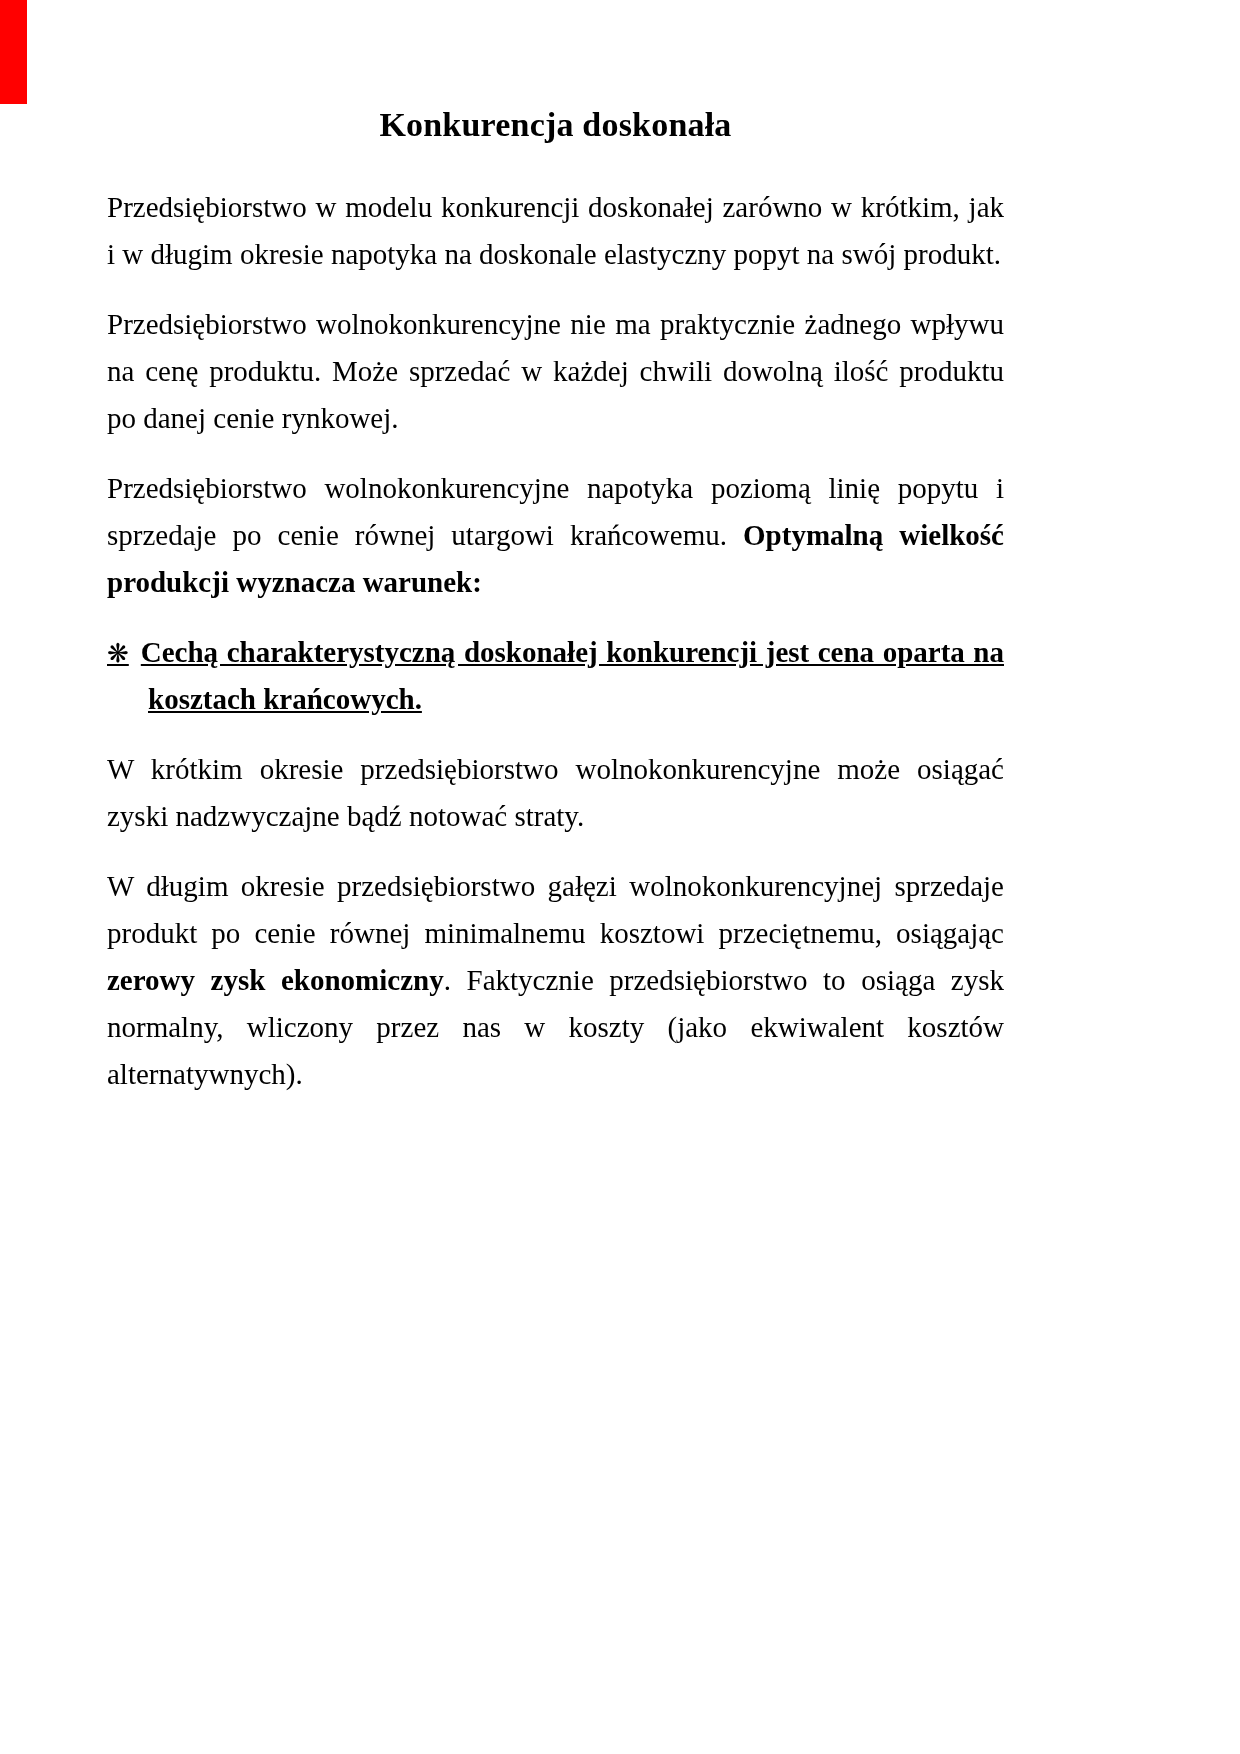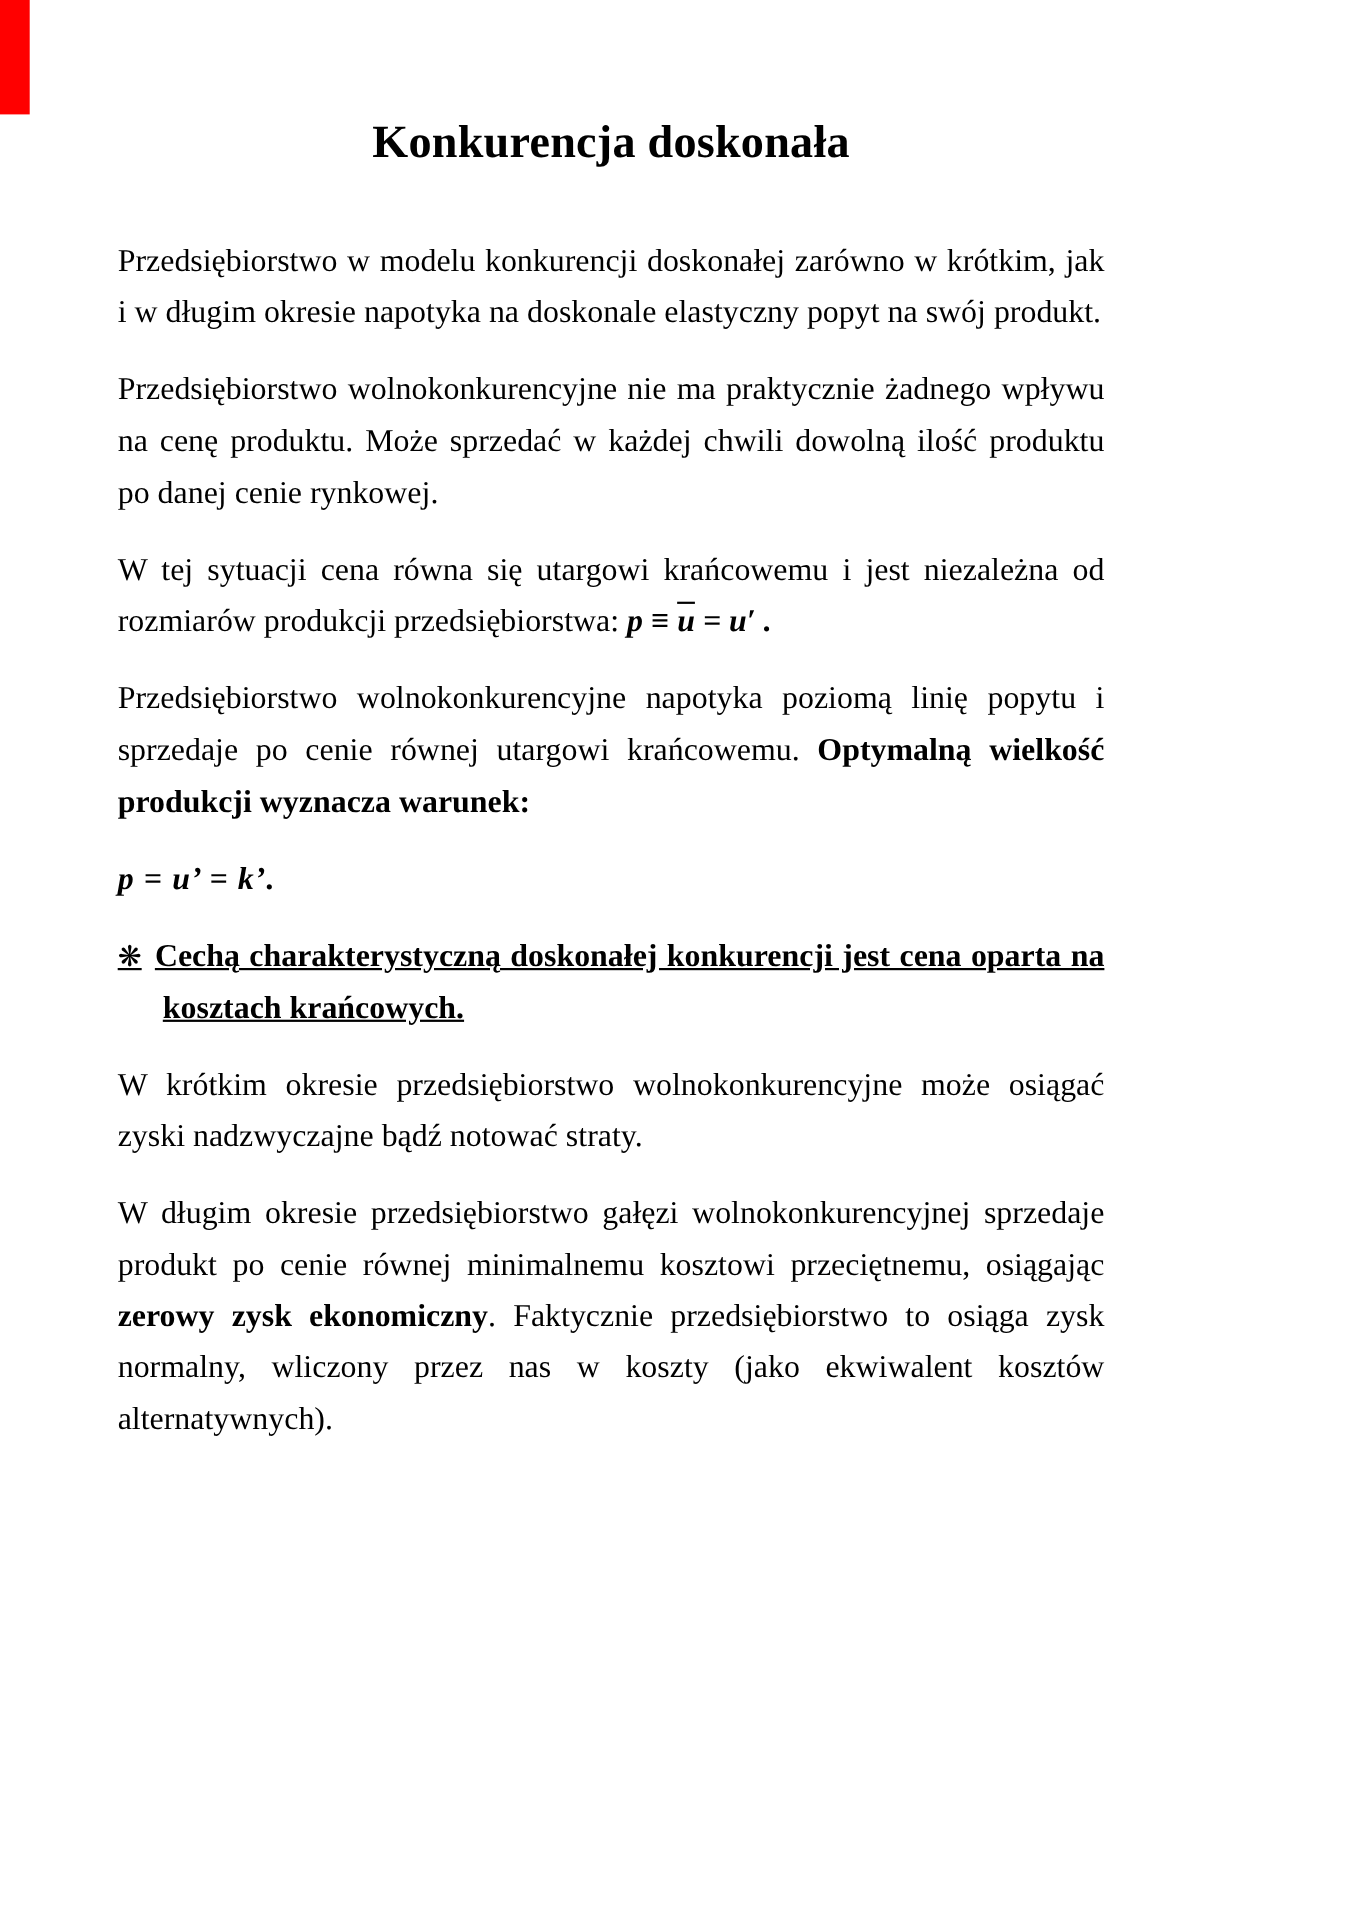--- a/index.html
+++ b/index.html
@@ -20,23 +20,23 @@
     background: #ff0000;
   }
   .page-content {
     position: absolute;
     left: 107px;
     top: 106px;
     width: 897px;
   }
   .doc-title {
     text-align: center;
-    font-size: 42px;
+    font-size: 34px;
     font-weight: bold;
-    margin-bottom: 60px;
+    margin-bottom: 40px;
     letter-spacing: 0.2px;
   }
   p.para {
     font-size: 29px;
     line-height: 1.62;
     text-align: justify;
     margin-bottom: 23px;
   }
   p.para:last-child { margin-bottom: 12px; }
   .bold { font-weight: bold; }
@@ -73,25 +73,23 @@
 
 <div class="page-content">
 
   <h1 class="doc-title">Konkurencja doskonała</h1>
 
   <p class="para"><span>Przedsiębiorstwo w modelu konkurencji doskonałej zarówno w krótkim, jak i w długim okresie napotyka na doskonale elastyczny popyt na swój produkt.</span></p>
 
   <p class="para"><span>Przedsiębiorstwo wolnokonkurencyjne nie ma praktycznie żadnego wpływu na cenę produktu. Może sprzedać w każdej chwili dowolną ilość produktu po danej cenie rynkowej.</span></p>
 
 
-  <p class="para"><span>W tej sytuacji cena równa się utargowi krańcowemu i jest niezależna od rozmiarów produkcji przedsiębiorstwa: </span><span class="formula"><span>p ≡ </span><span class="overline">u</span><span> = u′ .</span></span></p>
 
   <p class="para"><span>Przedsiębiorstwo wolnokonkurencyjne napotyka poziomą linię popytu i sprzedaje po cenie równej utargowi krańcowemu. </span><span class="bold">Optymalną wielkość produkcji wyznacza warunek:</span></p>
 
-  <p class="para equation">p = u’ = k’.</p>
 
   <p class="para bullet-para"><span class="bullet-glyph">❋</span><span class="bold">Cechą charakterystyczną doskonałej konkurencji jest cena oparta na kosztach krańcowych.</span></p>
 
   <p class="para"><span>W krótkim okresie przedsiębiorstwo wolnokonkurencyjne może osiągać zyski nadzwyczajne bądź notować straty.</span></p>
 
   <p class="para"><span>W długim okresie przedsiębiorstwo gałęzi wolnokonkurencyjnej sprzedaje produkt po cenie równej minimalnemu kosztowi przeciętnemu, osiągając </span><span class="bold">zerowy zysk ekonomiczny</span><span>. Faktycznie przedsiębiorstwo to osiąga zysk normalny, wliczony przez nas w koszty (jako ekwiwalent kosztów alternatywnych).</span></p>
 
 </div>
 
 </body></html>

